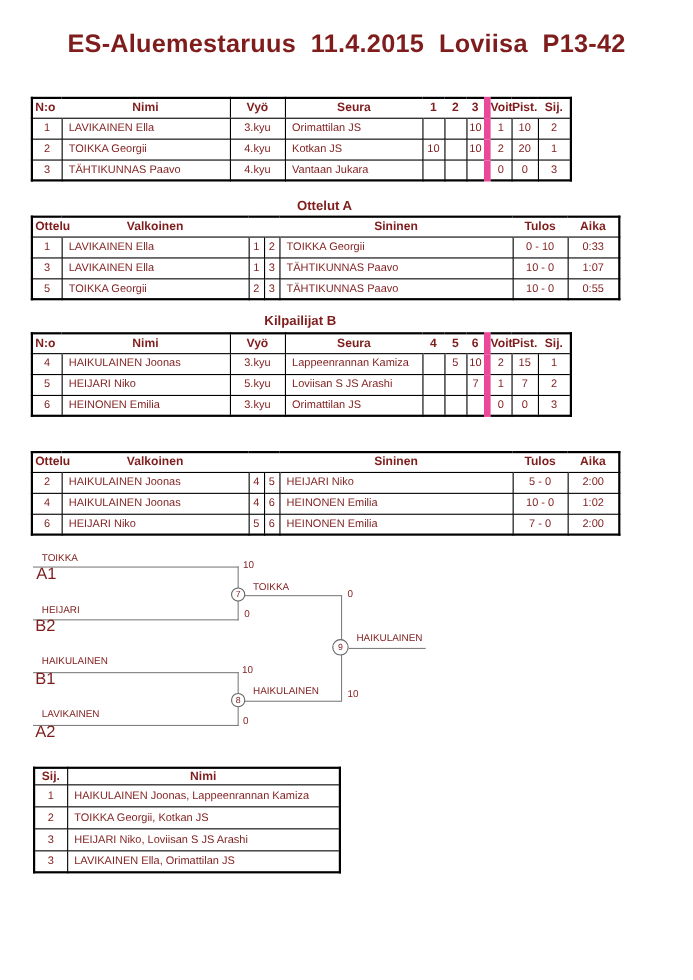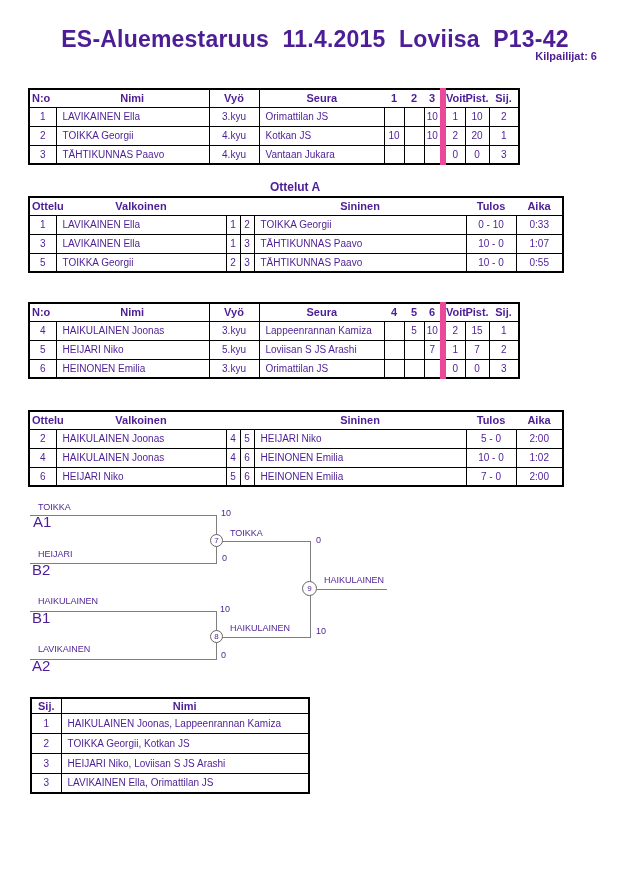--- a/index.html
+++ b/index.html
@@ -1,19 +1,19 @@
 <!DOCTYPE html>
 <html><head>
 <meta charset="utf-8">
 <style>
   * { margin:0; padding:0; box-sizing:border-box; }
   html,body { background:#e8e8e8; }
   .page {
     position:relative; width:630px; height:891px; background:#ffffff;
-    font-family:"Liberation Sans", sans-serif; color:#4c1d95; overflow:hidden;
+    font-family:"Liberation Sans", sans-serif; color:#7f1d1d; overflow:hidden;
     margin:0 auto;
   }
   .doc-title {
     position:absolute; left:0; top:26px; width:630px; text-align:center;
     font-size:23px; font-weight:bold; word-spacing:7px; letter-spacing:0.2px;
   }
   .comp-count {
     position:absolute; left:397px; top:50px; width:200px; text-align:right;
     font-size:11px; font-weight:bold;
   }
@@ -48,21 +48,20 @@
     position:absolute; width:13px; height:13px; border:1px solid #666; border-radius:50%;
     background:#fff; font-size:8px; line-height:11px; text-align:center; z-index:2;
   }
 </style>
 </head>
 <body>
 
 <div class="page">
 
   <div class="doc-title">ES-Aluemestaruus 11.4.2015 Loviisa P13-42</div>
-  <div class="comp-count">Kilpailijat: 6</div>
 
   <table class="tbl" style="left:28px; top:88px; width:490px;">
     <colgroup>
         <col style="width:27px">
         <col style="width:153px">
         <col style="width:50px">
         <col style="width:125px">
         <col style="width:20px">
         <col style="width:20px">
         <col style="width:19px">
@@ -166,20 +165,21 @@
       <td class="lft">TOIKKA Georgii</td>
       <td class="ctr">2</td>
       <td class="ctr">3</td>
       <td class="lft">TÄHTIKUNNAS Paavo</td>
       <td class="ctr">10 - 0</td>
       <td class="ctr">0:55</td>
     </tr>
   </tbody>
     </table>
 
+  <div class="sec-title" style="left:28px; top:284px; width:490px;">Kilpailijat B</div>
   <table class="tbl" style="left:28px; top:302px; width:490px;">
     <colgroup>
         <col style="width:27px">
         <col style="width:153px">
         <col style="width:50px">
         <col style="width:125px">
         <col style="width:20px">
         <col style="width:20px">
         <col style="width:19px">
         <col style="width:22px">

